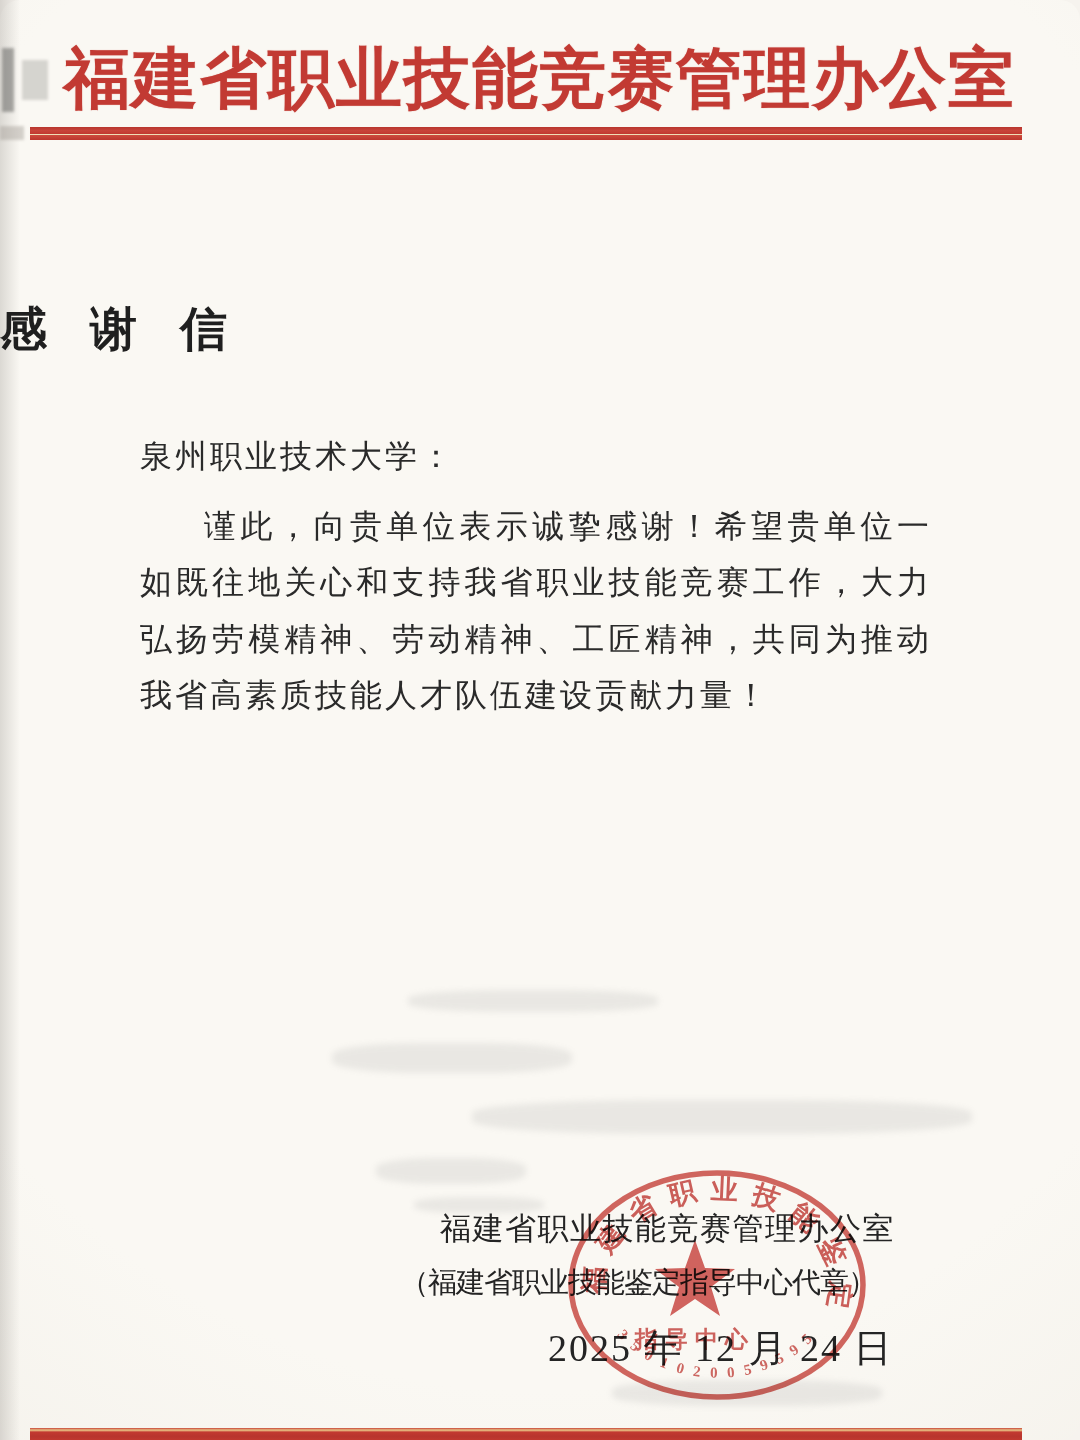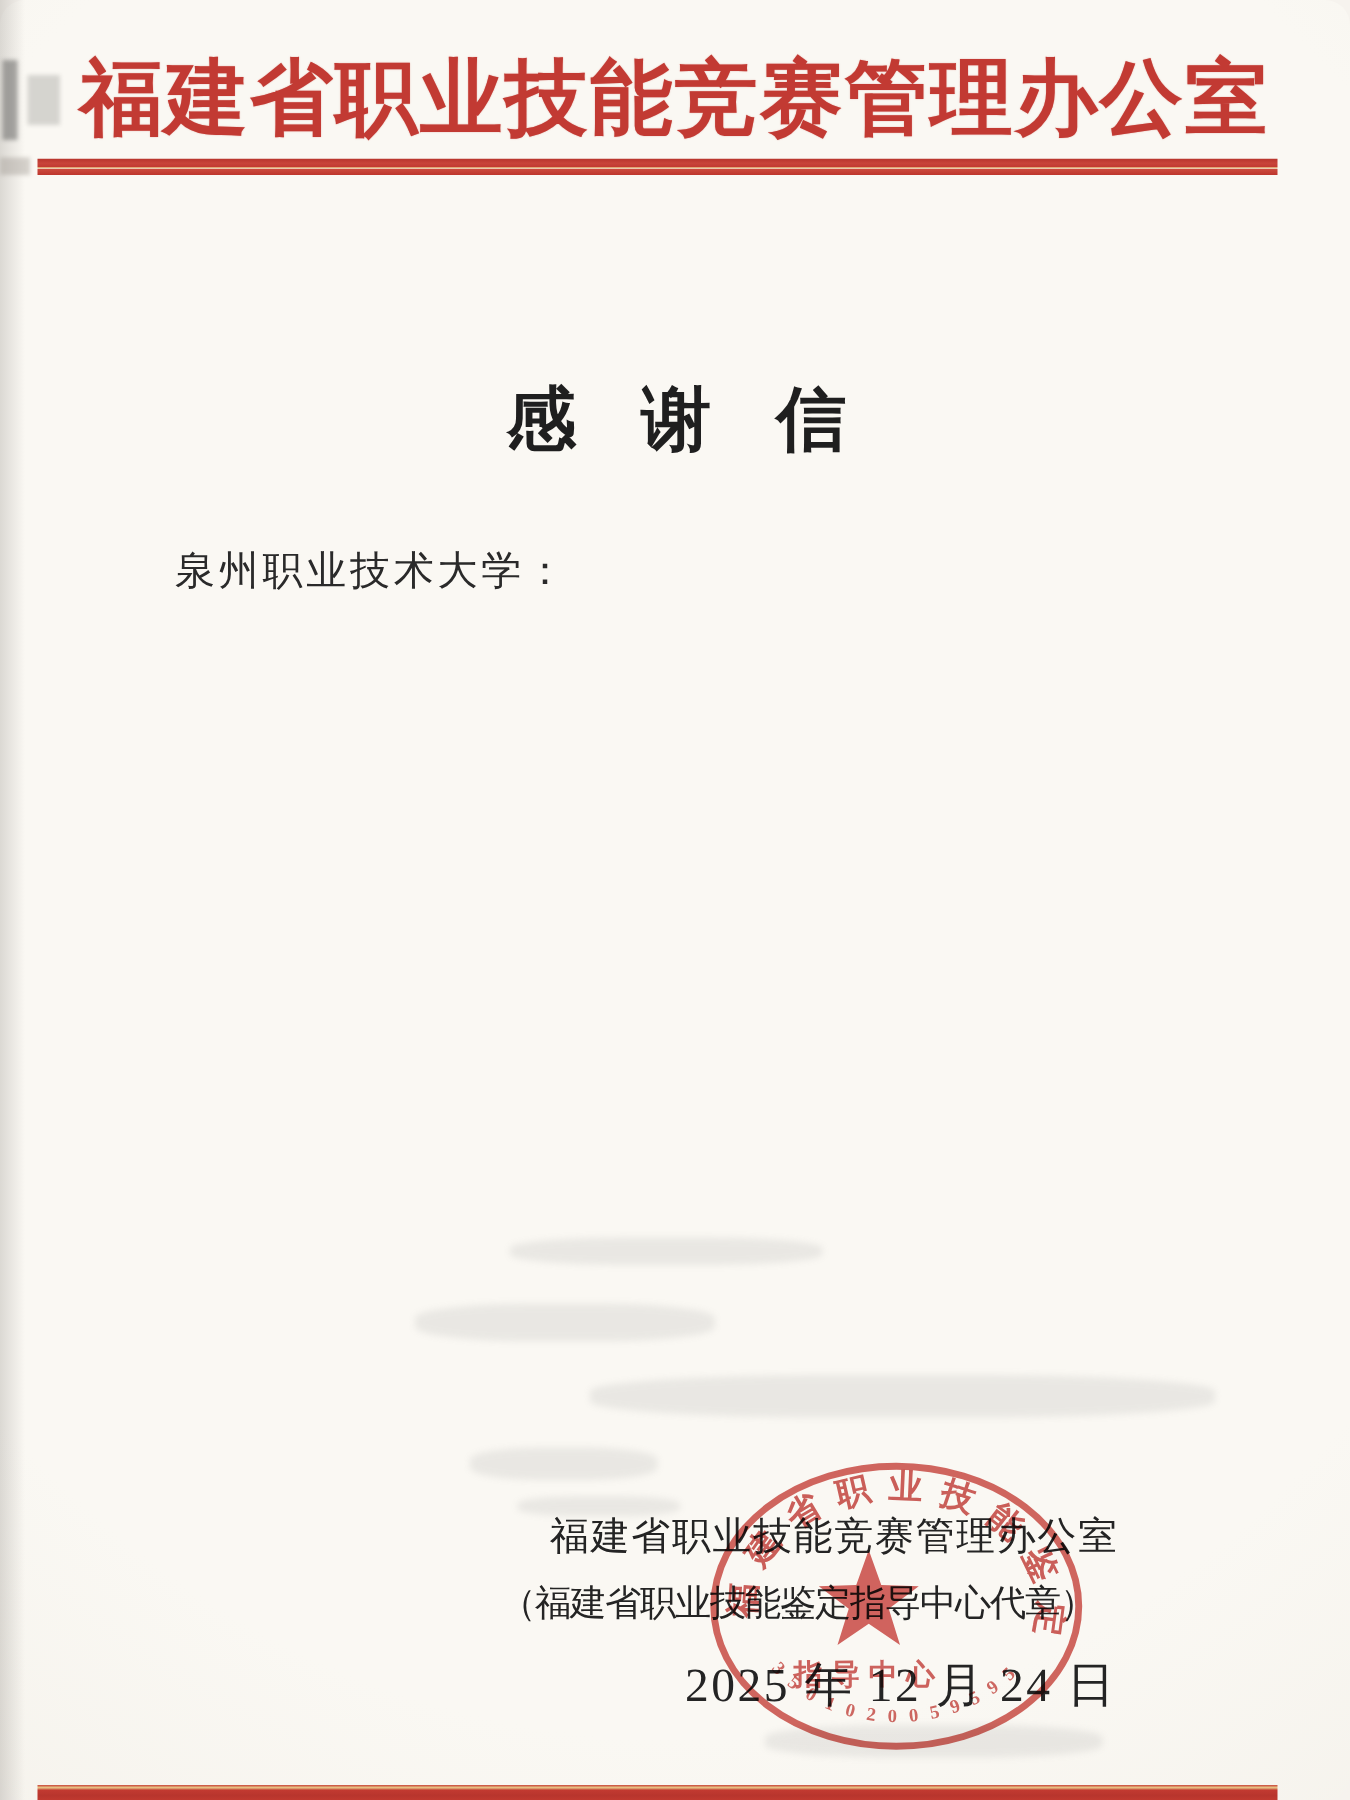--- a/index.html
+++ b/index.html
@@ -28,22 +28,22 @@
     background:linear-gradient(to bottom,
       #b8352d 0%, #c8443a 28%, #c23a31 50%,
       #e9c887 55%, #f2e7cd 59%, #cc4a3d 64%, #bd362d 100%);
   }
   .bottom-bar{
     position:absolute;left:30px;top:1428px;width:992px;height:12px;
     background:linear-gradient(to bottom,
       #c8443a 0%, #e9c887 18%, #c23a31 34%, #b8352d 70%, #c0392f 100%);
   }
   .doc-title{
-    position:absolute;top:298px;left:0;width:1080px;text-align:center;
-    font-size:56px;font-weight:bold;color:#1f1f1f;letter-spacing:-2px;
+    position:absolute;top:298px;left:0;width:1080px;text-align:left;
+    font-size:47px;font-weight:bold;color:#1f1f1f;letter-spacing:-2px;
     white-space:nowrap;
   }
   .body-text{
     position:absolute;left:127px;top:415px;width:818px;
     font-size:32px;line-height:56.5px;color:#2a2a2a;
     text-align:justify;letter-spacing:3px;
   }
   .body-text p{margin:13px;}
   .body-text .para{text-indent:2em;}
   .sig-org{
@@ -76,20 +76,21 @@
 
   <div class="edge-shadow-left"></div>
 
   <div class="header-title">福建省职业技能竞赛管理办公室</div>
   <div class="red-rule"></div>
 
   <div class="doc-title">感　谢　信</div>
 
   <div class="body-text">
     <p class="salutation">泉州职业技术大学：</p>
+    <p class="para">谨此，向贵单位表示诚挚感谢！希望贵单位一如既往地关心和支持我省职业技能竞赛工作，大力弘扬劳模精神、劳动精神、工匠精神，共同为推动我省高素质技能人才队伍建设贡献力量！</p>
   </div>
 
   <div class="smudge" style="left:408px;top:990px;width:250px;height:22px"></div>
   <div class="smudge" style="left:332px;top:1043px;width:240px;height:30px"></div>
   <div class="smudge" style="left:472px;top:1100px;width:500px;height:34px"></div>
   <div class="smudge" style="left:376px;top:1158px;width:150px;height:26px"></div>
   <div class="smudge" style="left:414px;top:1197px;width:130px;height:16px"></div>
   <div class="smudge" style="left:612px;top:1380px;width:270px;height:26px"></div>
 
   <div class="edge-mark" style="left:2px;top:48px;width:12px;height:64px;background:#5a5a58;opacity:.5"></div>

